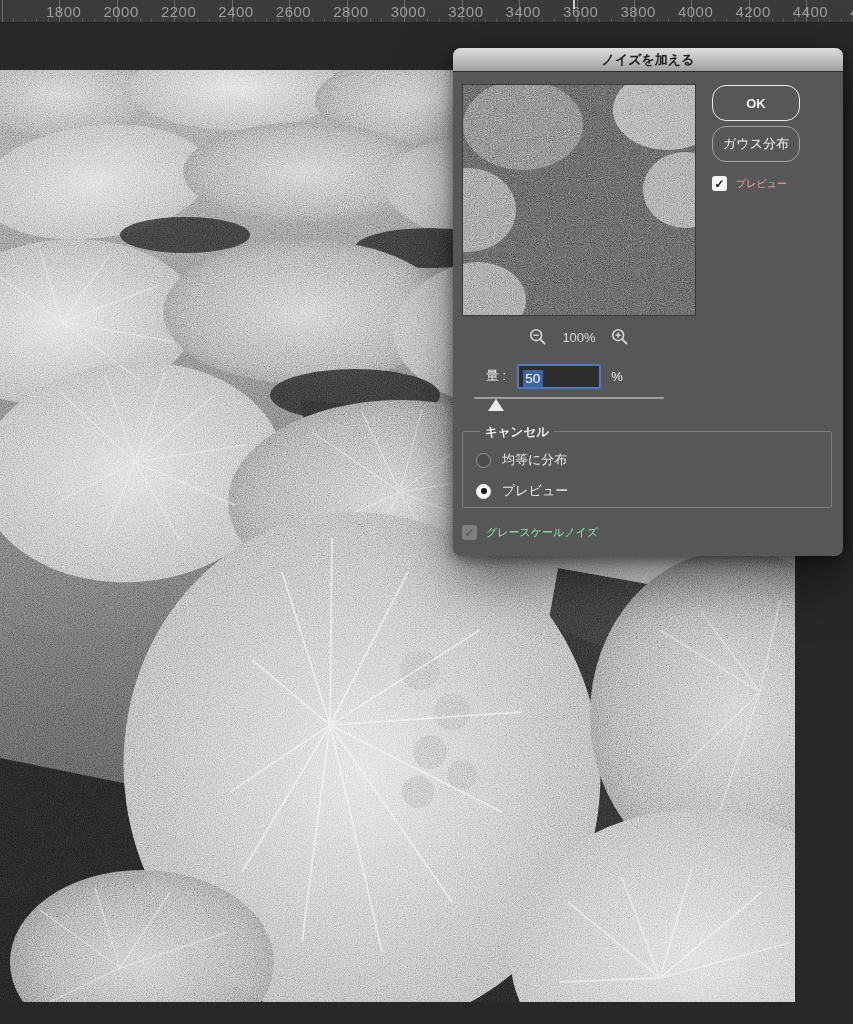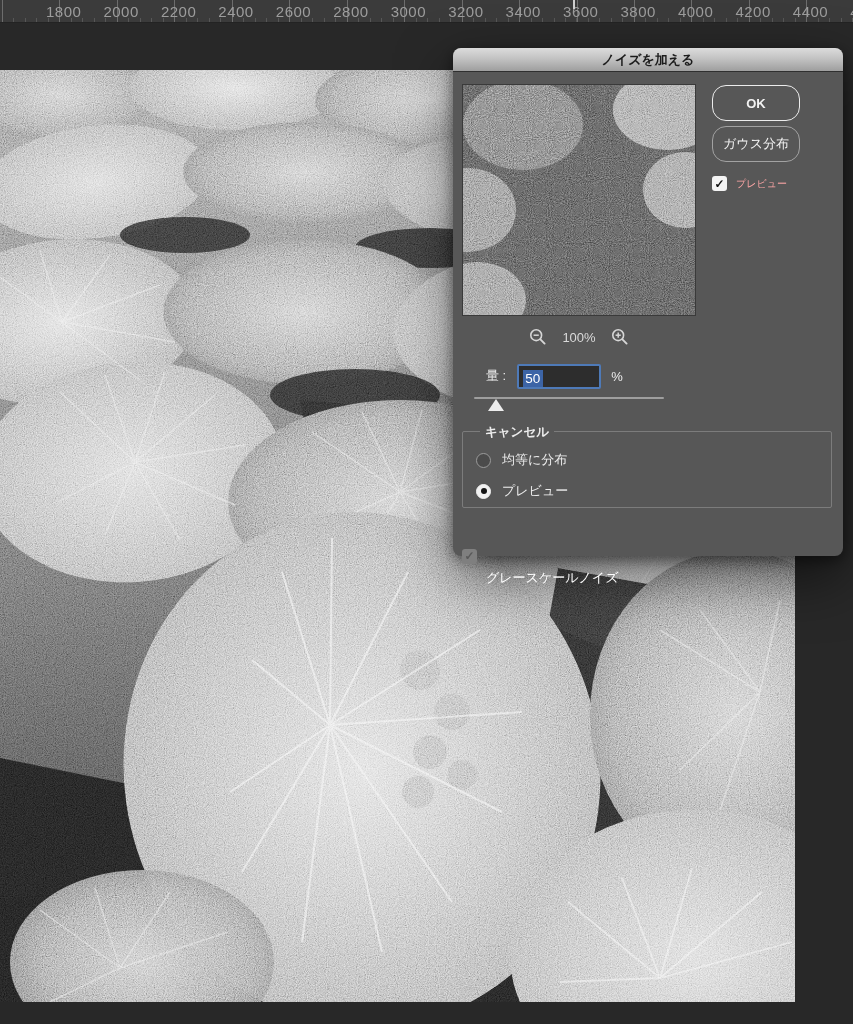--- a/index.html
+++ b/index.html
@@ -99,21 +99,21 @@
   .radio-label{font-size:13px;color:#ececec;}
   .mono-row{
     position:absolute;left:9px;top:477px;display:flex;align-items:center;gap:9px;
   }
   .checkbox{
     width:15px;height:15px;border-radius:3px;display:flex;align-items:center;justify-content:center;
     font-size:12px;font-weight:bold;flex:0 0 auto;
   }
   .checkbox.enabled{background:#f4f4f4;color:#101010;}
   .checkbox.disabled{background:#7f7f7f;color:#595959;}
-  .mono-label{font-size:13px;color:#ffffff;margin-top:44px;}
+  .mono-label{font-size:11px;color:#86efac;}
   
   .btn{
     position:absolute;left:259px;width:88px;height:36px;border-radius:14px;
     background:transparent;display:flex;align-items:center;justify-content:center;
     font-size:13px;color:#f2f2f2;cursor:pointer;box-sizing:border-box;
   }
   .btn-ok{top:37px;border:1.5px solid #ececec;font-weight:600;}
   .btn-cancel{top:78px;border:1.5px solid #a2a2a2;}
   .preview-check-row{
     position:absolute;left:259px;top:128px;display:flex;align-items:center;gap:9px;

